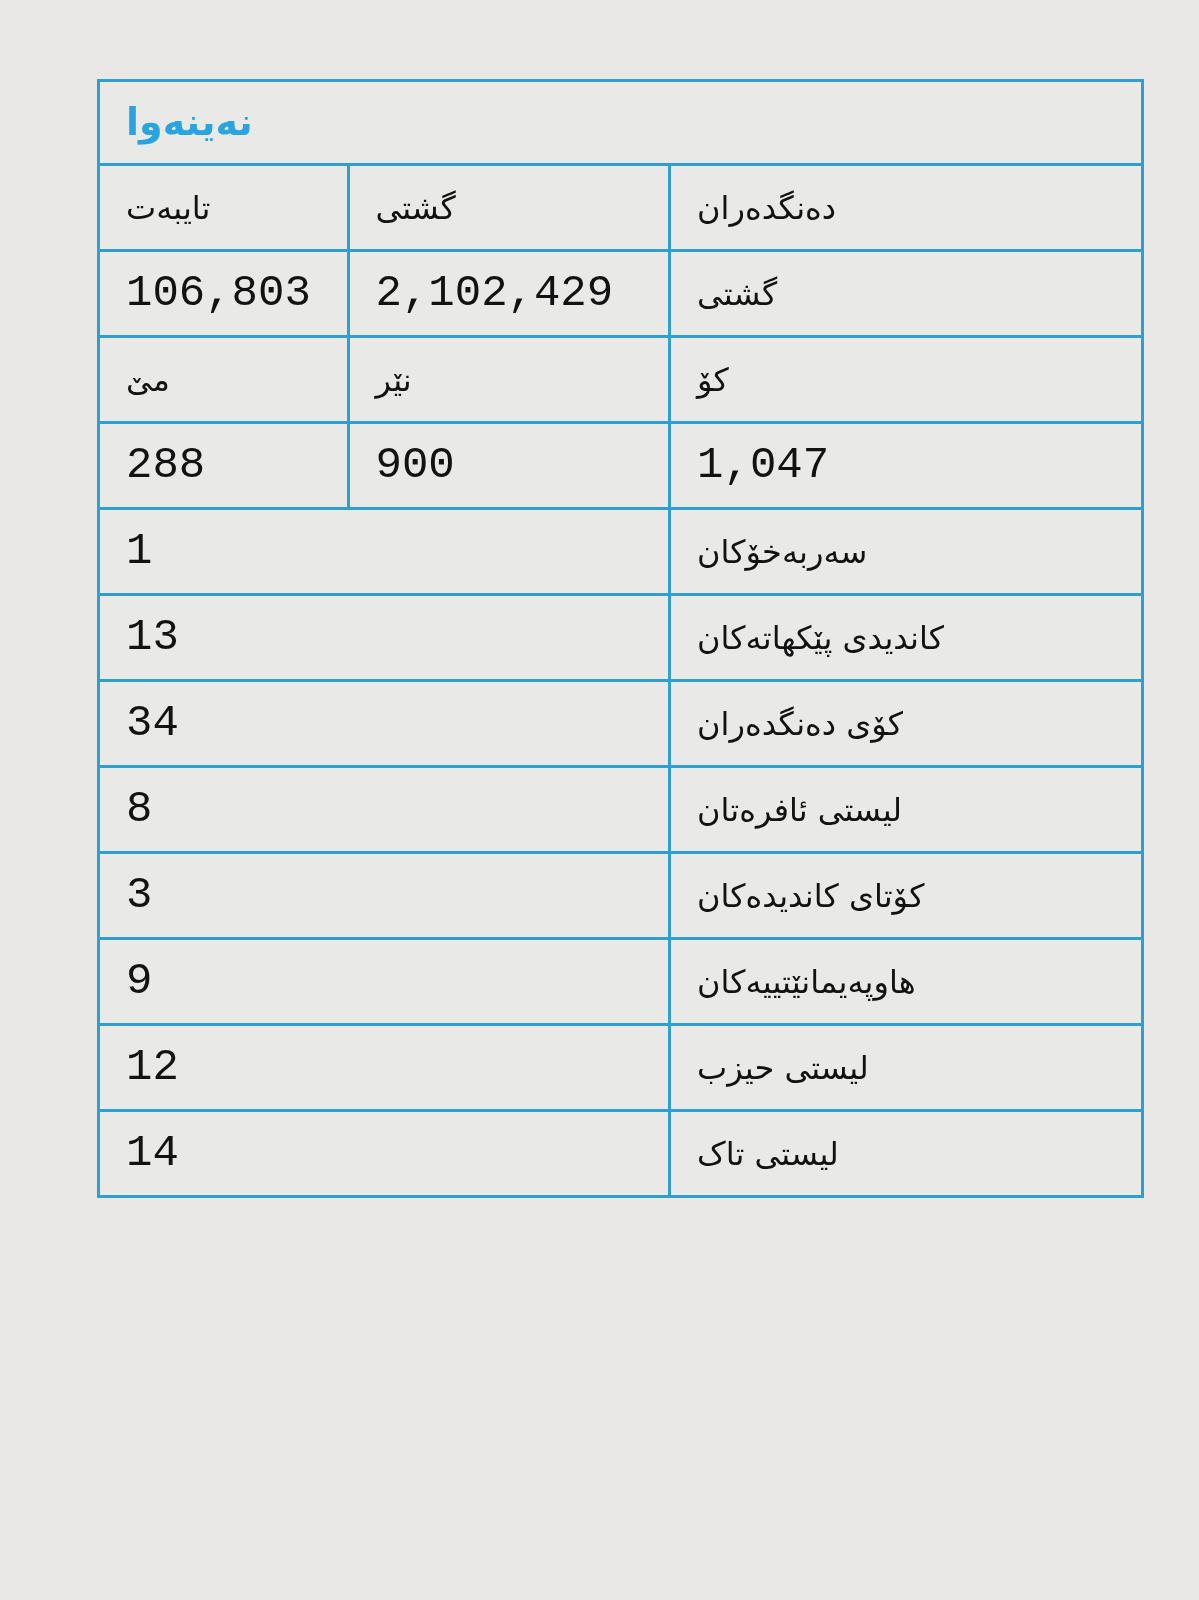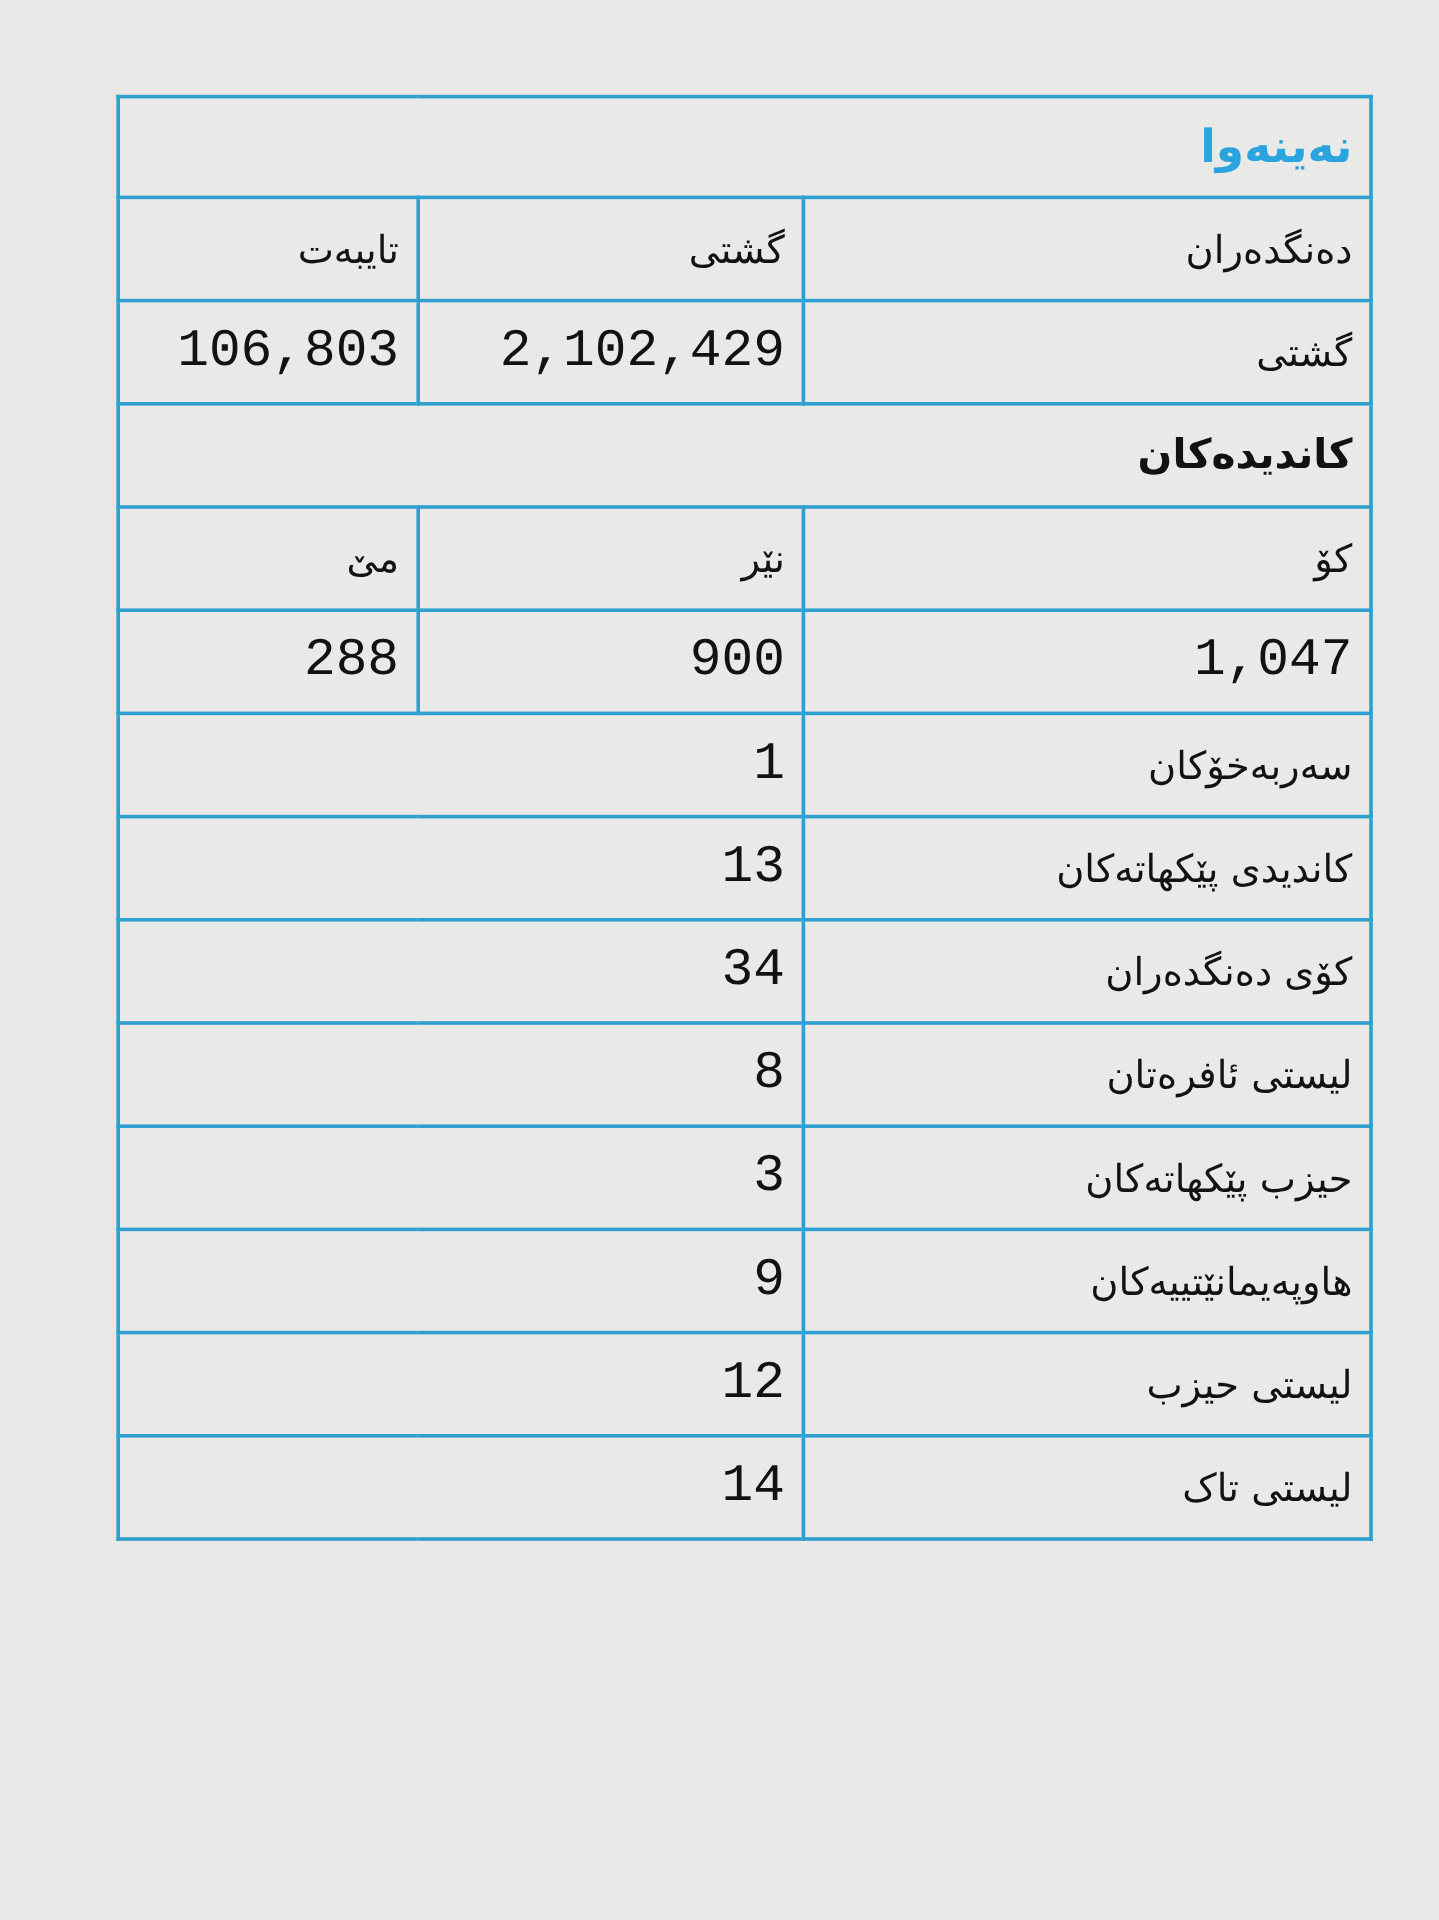--- a/index.html
+++ b/index.html
@@ -22,24 +22,24 @@
     top: 79px;
     left: 97px;
     width: 1047px;
     border-collapse: collapse;
     table-layout: fixed;
     direction: rtl;
   }
   .stats-table td {
     border: 3px solid var(--accent_border);
     background: var(--cell_bg);
-    text-align: right;
+    text-align: left;
     vertical-align: middle;
     height: 86px;
-    padding: 4px 14px;
+    padding: 4px 26px;
     font-size: 32px;
     line-height: 1.25;
     overflow: hidden;
   }
   .col-label   { width: 45.3%; }
   .col-general { width: 30.8%; }
   .col-special { width: 23.9%; }
 
   td.title-cell {
     height: 84px;
@@ -78,23 +78,20 @@
       <td>تایبەت</td>
     </tr>
 
     <tr>
       <td>گشتی</td>
       <td class="num">2,102,429</td>
       <td class="num">106,803</td>
     </tr>
 
     <tr>
-      <td colspan="3" class="section-cell">کاندیدەکان</td>
-    </tr>
-    <tr>
       <td>کۆ</td>
       <td>نێر</td>
       <td>مێ</td>
     </tr>
     <tr>
       <td class="num">1,047</td>
       <td class="num">900</td>
       <td class="num">288</td>
     </tr>
     <tr>
@@ -108,21 +105,21 @@
 
     <tr>
       <td>کۆی دەنگدەران</td>
       <td colspan="2" class="num">34</td>
     </tr>
     <tr>
       <td>لیستی ئافرەتان</td>
       <td colspan="2" class="num">8</td>
     </tr>
     <tr>
-      <td>حیزب پێکهاتەکان</td>
+      <td>کۆتای کاندیدەکان</td>
       <td colspan="2" class="num">3</td>
     </tr>
 
     <tr>
       <td>هاوپەیمانێتییەکان</td>
       <td colspan="2" class="num">9</td>
     </tr>
     <tr>
       <td>لیستی حیزب</td>
       <td colspan="2" class="num">12</td>

